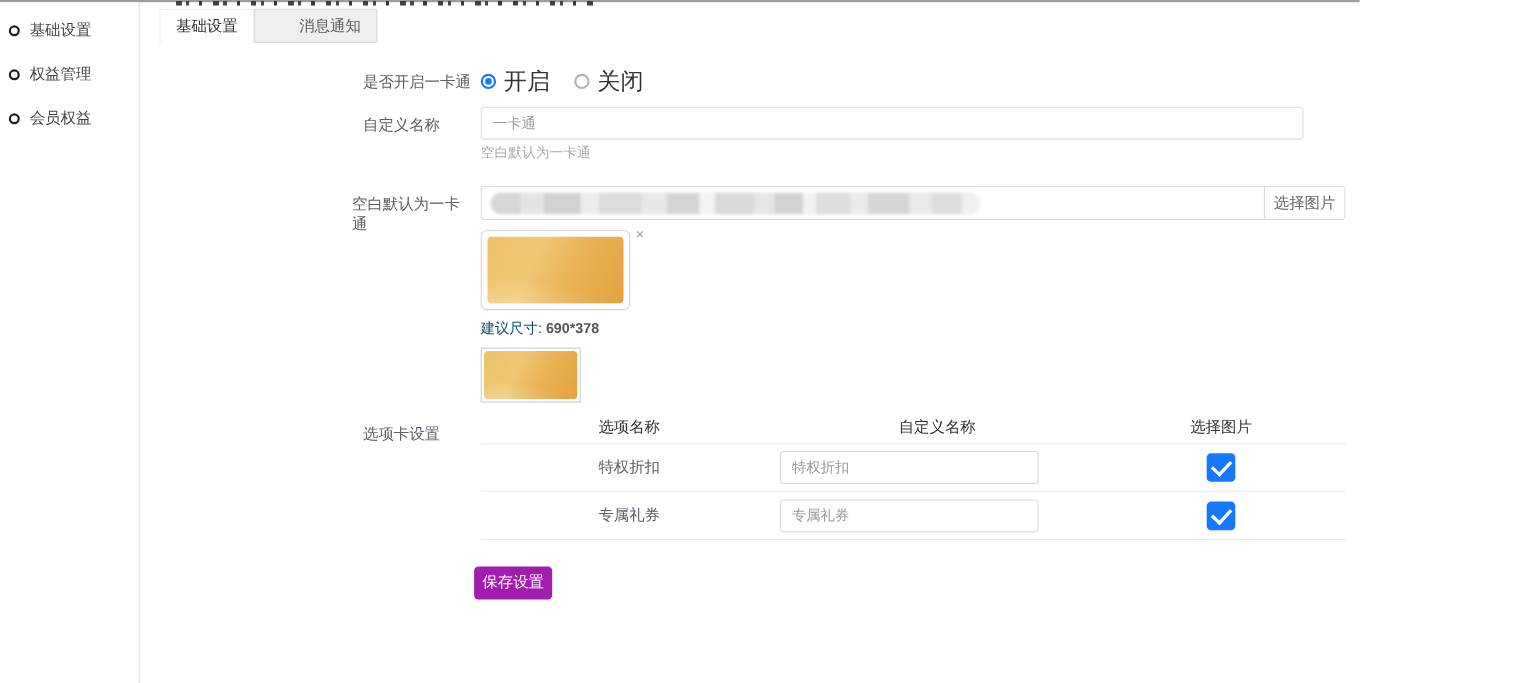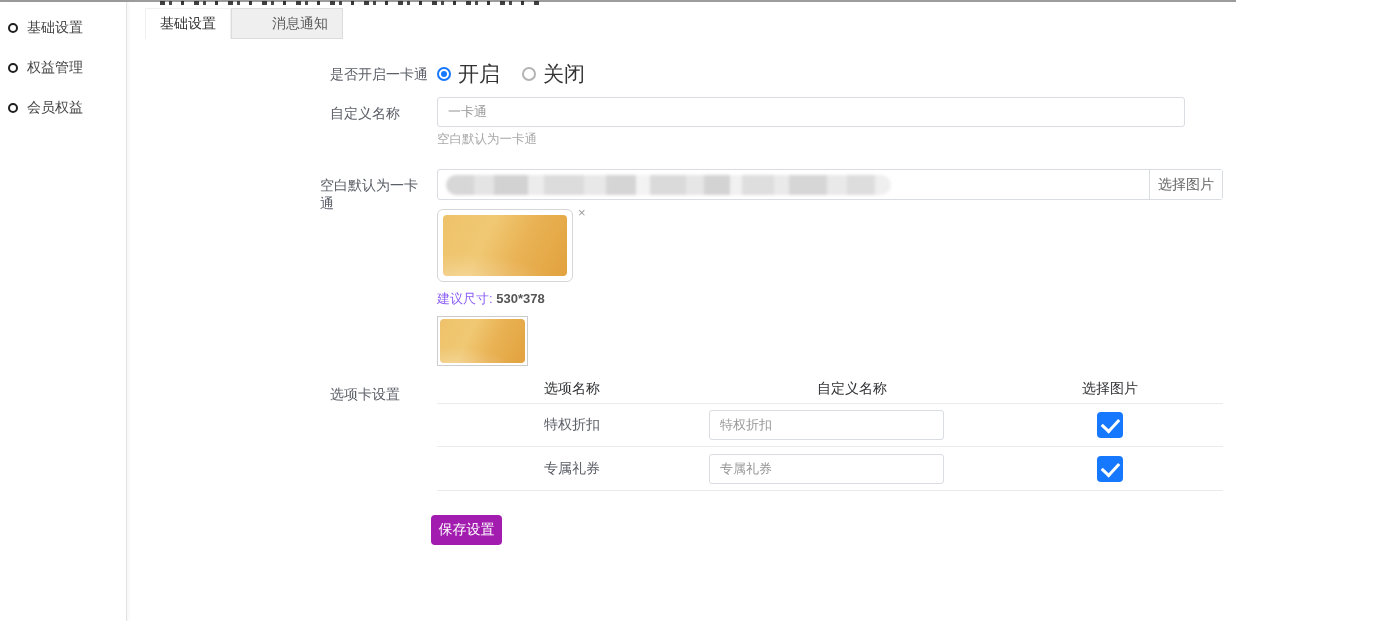--- a/index.html
+++ b/index.html
@@ -152,22 +152,22 @@
     </div>
     <div class="ig-append">选择图片</div>
   </div>
 
   <div class="abs preview-card" style="left:437px; top:209px; width:136px; height:73px;">
     <div class="gold-card"></div>
   </div>
   <div class="abs close-x" style="left:578px; top:206px;">×</div>
 
   <div class="abs" style="left:437px; top:290px; font-size:13px;">
-    <span style="color:#8b5cf6;">建议尺寸:</span>
-    <span style="color:#555; font-weight:600;">530*378</span>
+    <span style="color:#0c4a6e;">建议尺寸:</span>
+    <span style="color:#555; font-weight:600;">690*378</span>
   </div>
 
   <div class="abs thumb" style="left:437px; top:316px; width:91px; height:50px;">
     <div class="gold-card"></div>
   </div>
 
   <div class="abs f-label" style="left:330px; top:386px; width:100px;">选项卡设置</div>
   <div class="abs opt-table" style="left:437px; top:374px;">
     <div class="t-row t-head">
       <div class="c1">选项名称</div>

